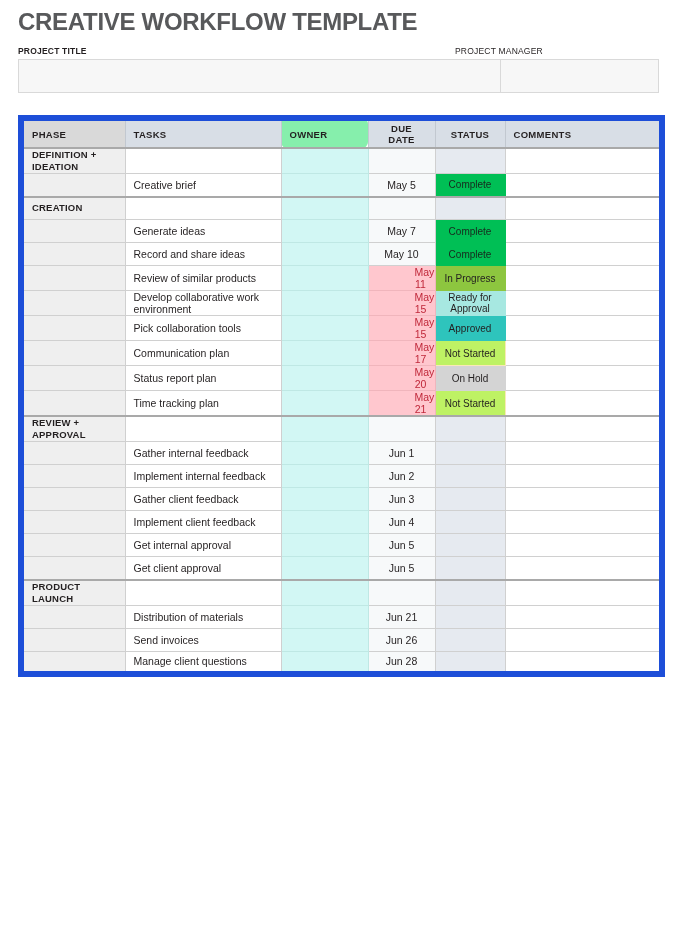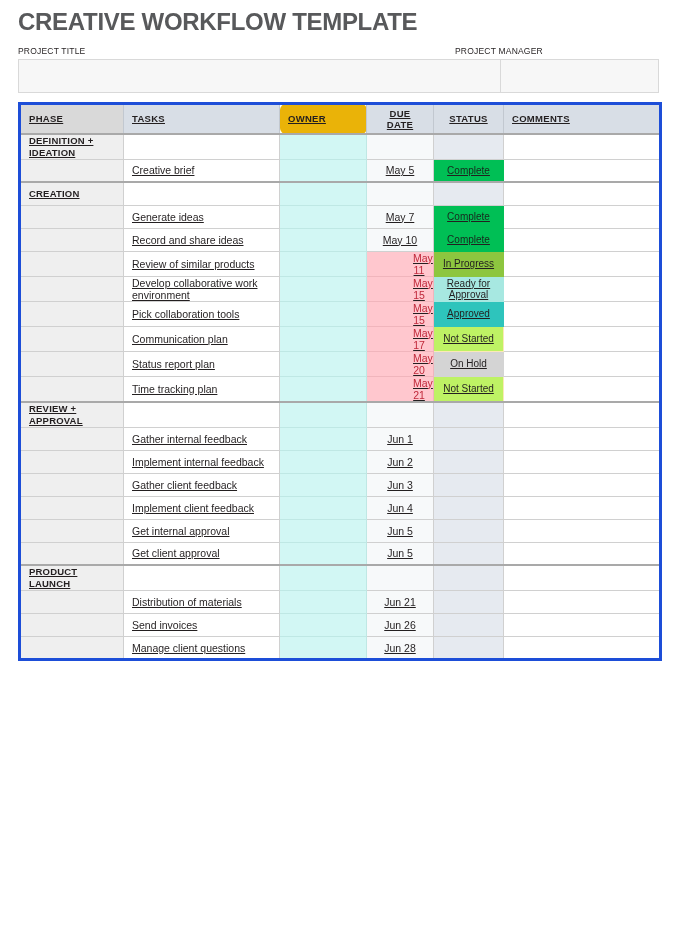--- a/index.html
+++ b/index.html
@@ -40,21 +40,21 @@
     margin-top: 9px;
     height: 12px;
   }
   .meta-label {
     font-size: 8.5px;
     color: #231f20;
     letter-spacing: 0.2px;
     line-height: 12px;
     white-space: nowrap;
   }
-  .meta-label.left  { width: 401px; }
+  .meta-label.left  { width: 401px; font-weight: bold; }
   .meta-label.right { width: 158px; padding-left: 36px; }
 
   .meta-boxes {
     display: flex;
     height: 34px;
     margin-top: 2px;
   }
   .meta-box {
     background: #f7f7f7;
     border: 1px solid #d9d9d9;
@@ -71,23 +71,22 @@
     line-height: 14px;
     white-space: nowrap;
   }
   .note .red { color: #ec1c24; }
 
   
   .wf-table {
     border-collapse: collapse;
     table-layout: fixed;
     width: 641px;
-    margin-top: 9px;
-    border: 3px solid #1d4ed8;
-    text-decoration: underline;
+    margin-top: 22px;
+    border: 6px solid #1d4ed8;
   }
   .wf-table col.c-phase    { width: 104px; }
   .wf-table col.c-tasks    { width: 156px; }
   .wf-table col.c-owner    { width: 87px;  }
   .wf-table col.c-due      { width: 67px;  }
   .wf-table col.c-status   { width: 70px;  }
   .wf-table col.c-comments { width: 157px; }
 
   .wf-table th,
   .wf-table td {
@@ -104,21 +103,21 @@
     height: 30px;
     font-size: 9.5px;
     font-weight: bold;
     letter-spacing: 0.3px;
     text-align: left;
     background: #d8dee6;
     border-color: #c2c8d0;
     color: #231f20;
   }
   .wf-table thead th.h-phase  { background: #d9d9d9; }
-  .wf-table thead th.h-owner  { background: #eab308; border-radius: 6px; }
+  .wf-table thead th.h-owner  { background: #86efac; border-radius: 6px; }
   .wf-table thead th.h-due,
   .wf-table thead th.h-status { text-align: center; }
   .wf-table thead th.h-due    { line-height: 11px; }
 
   
   .wf-table tbody tr { height: 23px; }
 
   td.cell-phase {
     background: #efefef;
     font-size: 9.5px;

